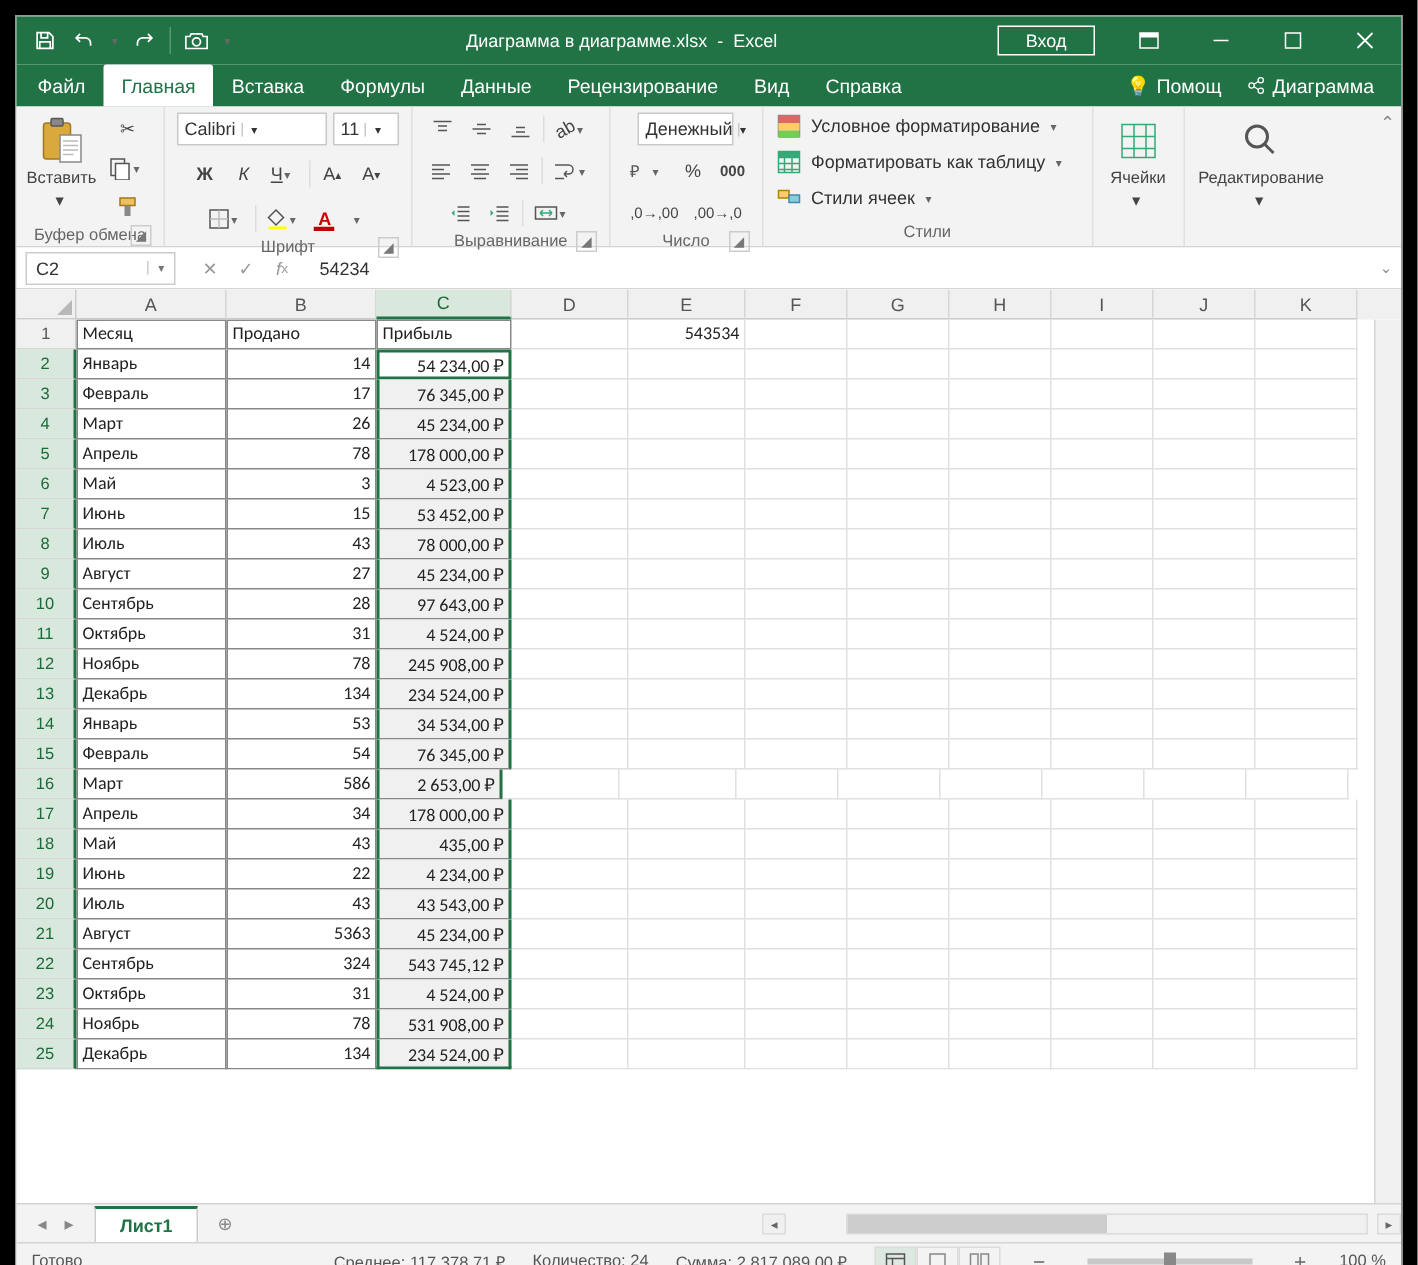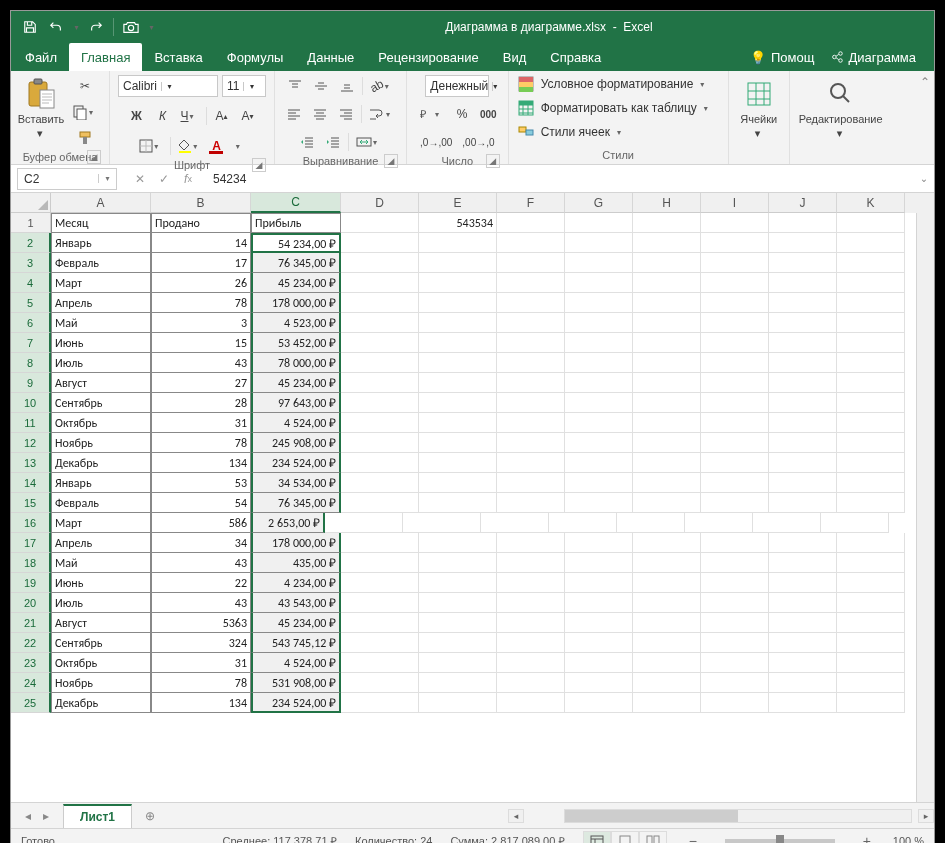--- a/index.html
+++ b/index.html
@@ -126,20 +126,44 @@
           <svg width="16" height="14" viewBox="0 0 18 14">
             <path fill="none" stroke="#fff" stroke-width="1.3" d="M1 4h3l1-2h8l1 2h3v9H1z"></path>
             <circle cx="9" cy="8" r="3" fill="none" stroke="#fff" stroke-width="1.3"></circle>
           </svg>
         </div>
       <div class="qat-btn dd-arr">▾</div>
     </div>
     <div class="title-text">
       <span>Диаграмма в диаграмме.xlsx</span> &nbsp;-&nbsp; <span>Excel</span>
     </div>
+    <div class="title-right">
+      <div class="signin-btn">Вход</div>
+      <div class="winbtn">
+          <svg width="14" height="14" viewBox="0 0 14 14">
+            <rect x="1" y="2" width="12" height="10" fill="none" stroke="#fff"></rect>
+            <rect x="1" y="2" width="12" height="3" fill="#fff"></rect>
+          </svg>
+        </div>
+      <div class="winbtn">
+          <svg width="12" height="12" viewBox="0 0 12 12">
+            <path stroke="#fff" stroke-width="1" d="M1 6h10"></path>
+          </svg>
+        </div>
+      <div class="winbtn">
+          <svg width="12" height="12" viewBox="0 0 12 12">
+            <rect x="1" y="1" width="10" height="10" fill="none" stroke="#fff"></rect>
+          </svg>
+        </div>
+      <div class="winbtn close">
+          <svg width="12" height="12" viewBox="0 0 12 12">
+            <path stroke="#fff" stroke-width="1.2" d="M1 1l10 10M11 1L1 11"></path>
+          </svg>
+        </div>
+    </div>
   </div>
 
   <div class="tabs">
     <div class="tab">Файл</div>
     <div class="tab active">Главная</div>
     <div class="tab">Вставка</div>
     <div class="tab">Формулы</div>
     <div class="tab">Данные</div>
     <div class="tab">Рецензирование</div>
     <div class="tab">Вид</div>
@@ -685,21 +709,21 @@
               <div class="cell" style="width: 68px;"></div>
               <div class="cell" style="width: 68px;"></div>
               <div class="cell" style="width: 68px;"></div>
               <div class="cell" style="width: 68px;"></div>
               <div class="cell" style="width: 68px;"></div>
             </div>
             <div class="row">
               <div class="rowhead sel">16</div>
               <div class="cell b-l b-r b-b" style="width: 100px;">Март</div>
               <div class="cell b-l b-r b-b num" style="width: 100px;">586</div>
-              <div class="cell b-l b-r b-b num sel-col" style="width: 74px;">2 653,00 ₽</div>
+              <div class="cell b-l b-r b-b num sel-col" style="width: 84px;">2 653,00 ₽</div>
               <div class="cell" style="width: 78px;"></div>
               <div class="cell" style="width: 78px;"></div>
               <div class="cell" style="width: 68px;"></div>
               <div class="cell" style="width: 68px;"></div>
               <div class="cell" style="width: 68px;"></div>
               <div class="cell" style="width: 68px;"></div>
               <div class="cell" style="width: 68px;"></div>
               <div class="cell" style="width: 68px;"></div>
             </div>
             <div class="row">

